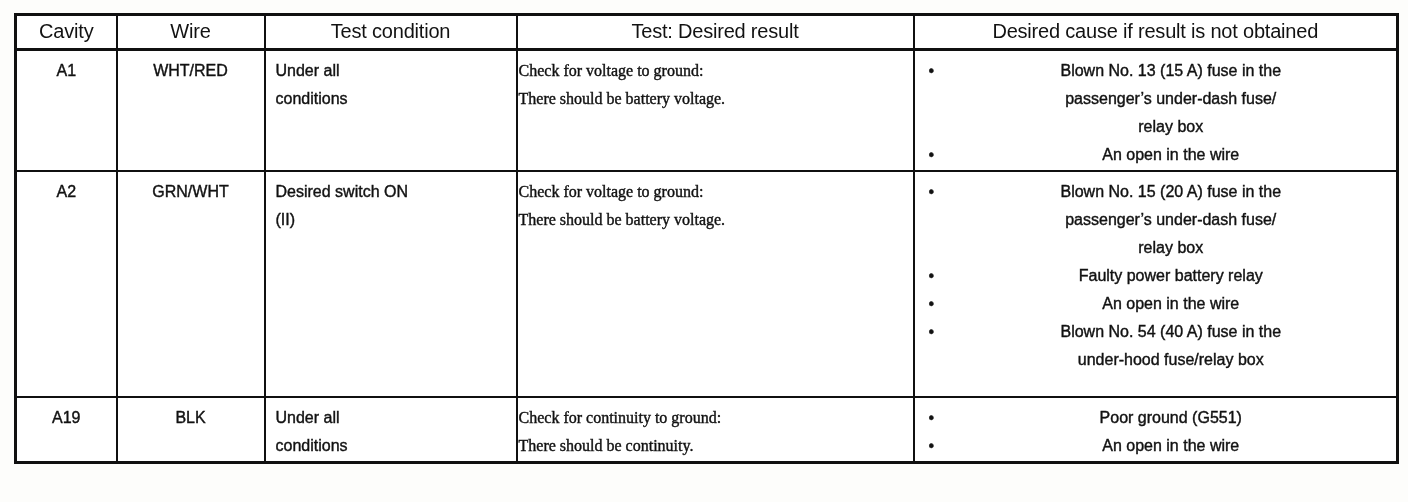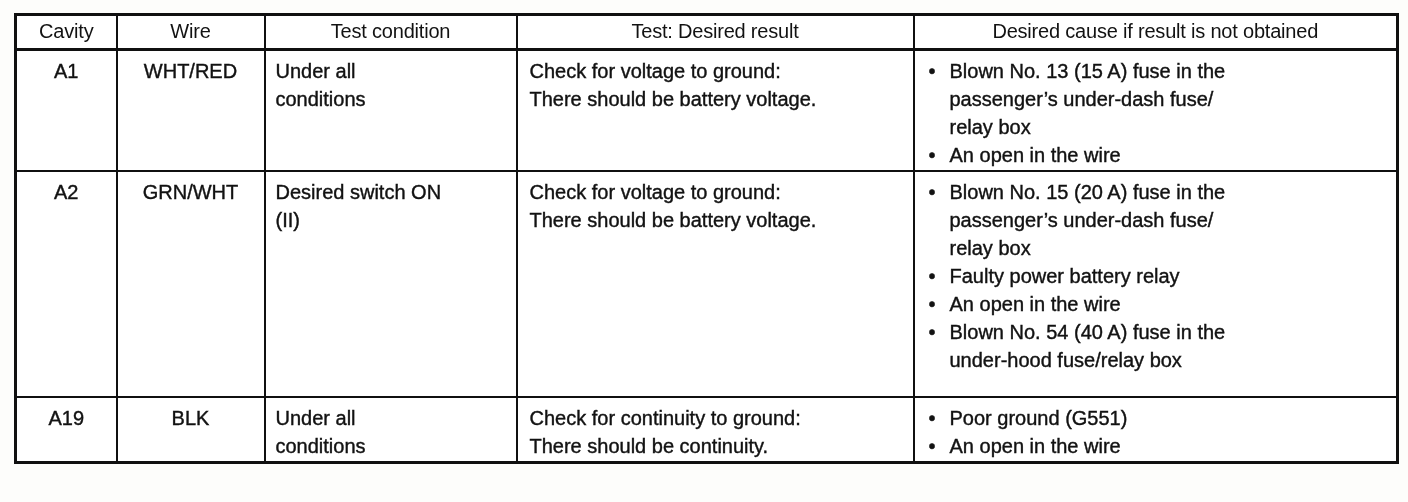--- a/index.html
+++ b/index.html
@@ -42,30 +42,30 @@
     font-size: 20px;
     line-height: 1;
     padding: 2px 2px 4px 2px;
     letter-spacing: -0.2px;
   }
   th.h-cause {
     font-stretch: condensed;
     letter-spacing: -0.6px;
   }
   td {
-    font-size: 20px;
+    font-size: 16px;
     line-height: 28px;
     padding-top: 6px;
     -webkit-text-stroke: 0.4px #121212;
   }
   td.c-cavity  { text-align: center; }
   td.c-wire    { text-align: center; }
   td.c-cond    { padding-left: 10px; padding-right: 12px; white-space: pre-line; }
-  td.c-test    { padding-left: 12px; padding-right: 6px; white-space: pre-line; }
-  td.c-cause   { padding-left: 0; padding-right: 4px; }
+  td.c-test    { padding-left: 1px; padding-right: 6px; white-space: pre-line; font-family: Liberation Serif, serif; }
+  td.c-cause   { padding-left: 0; padding-right: 4px; text-align: center; }
   tr.row-a1  { height: 120px; }
   tr.row-a2  { height: 226px; }
   tr.row-a12 { height: 61px; }
   tr.row-a19 { height: 62px; }
   ul.causes {
     list-style: none;
     margin: 0;
     padding: 0;
   }
   ul.causes li {

